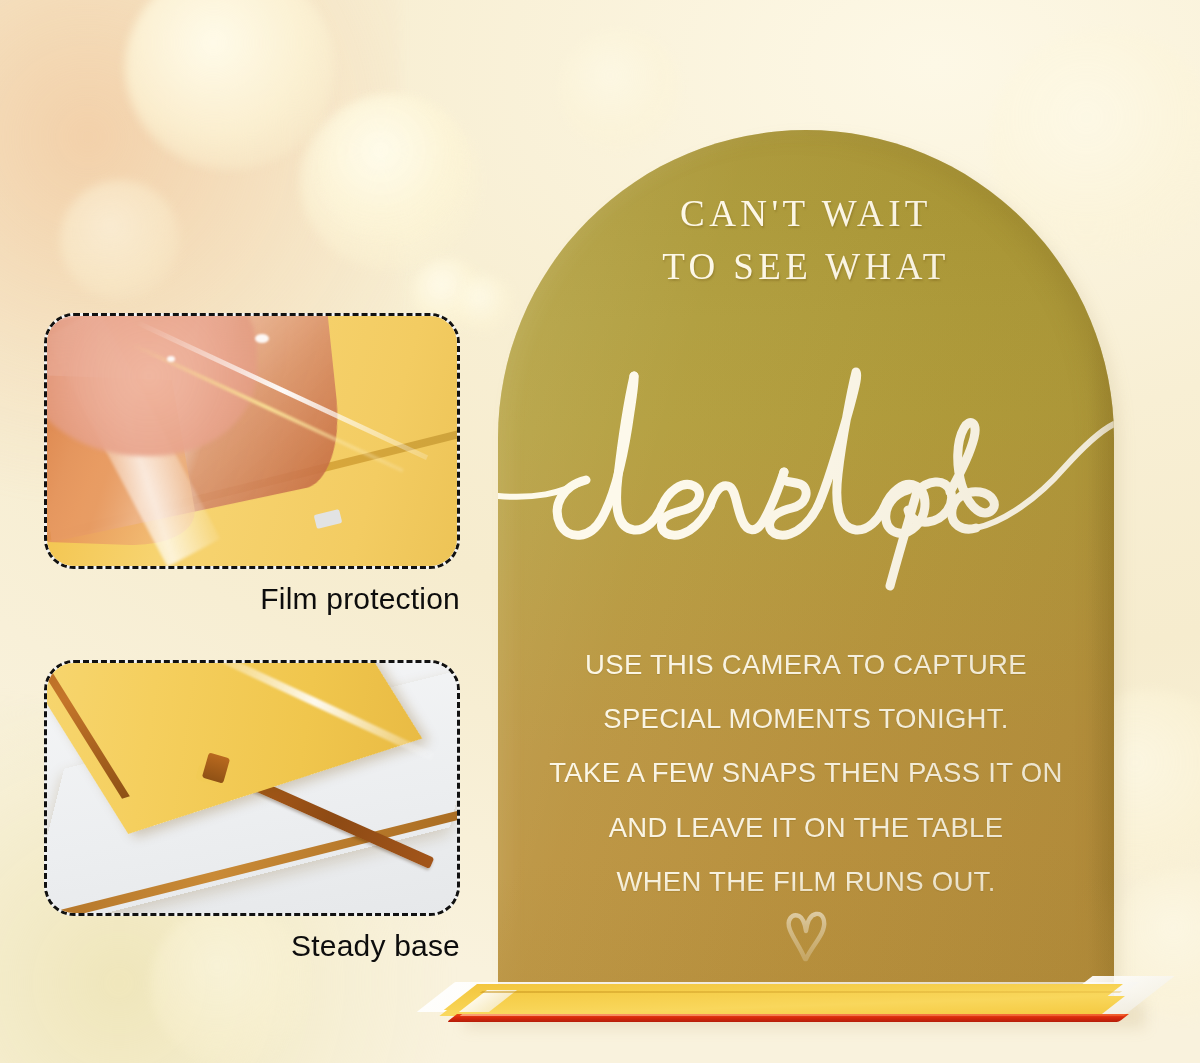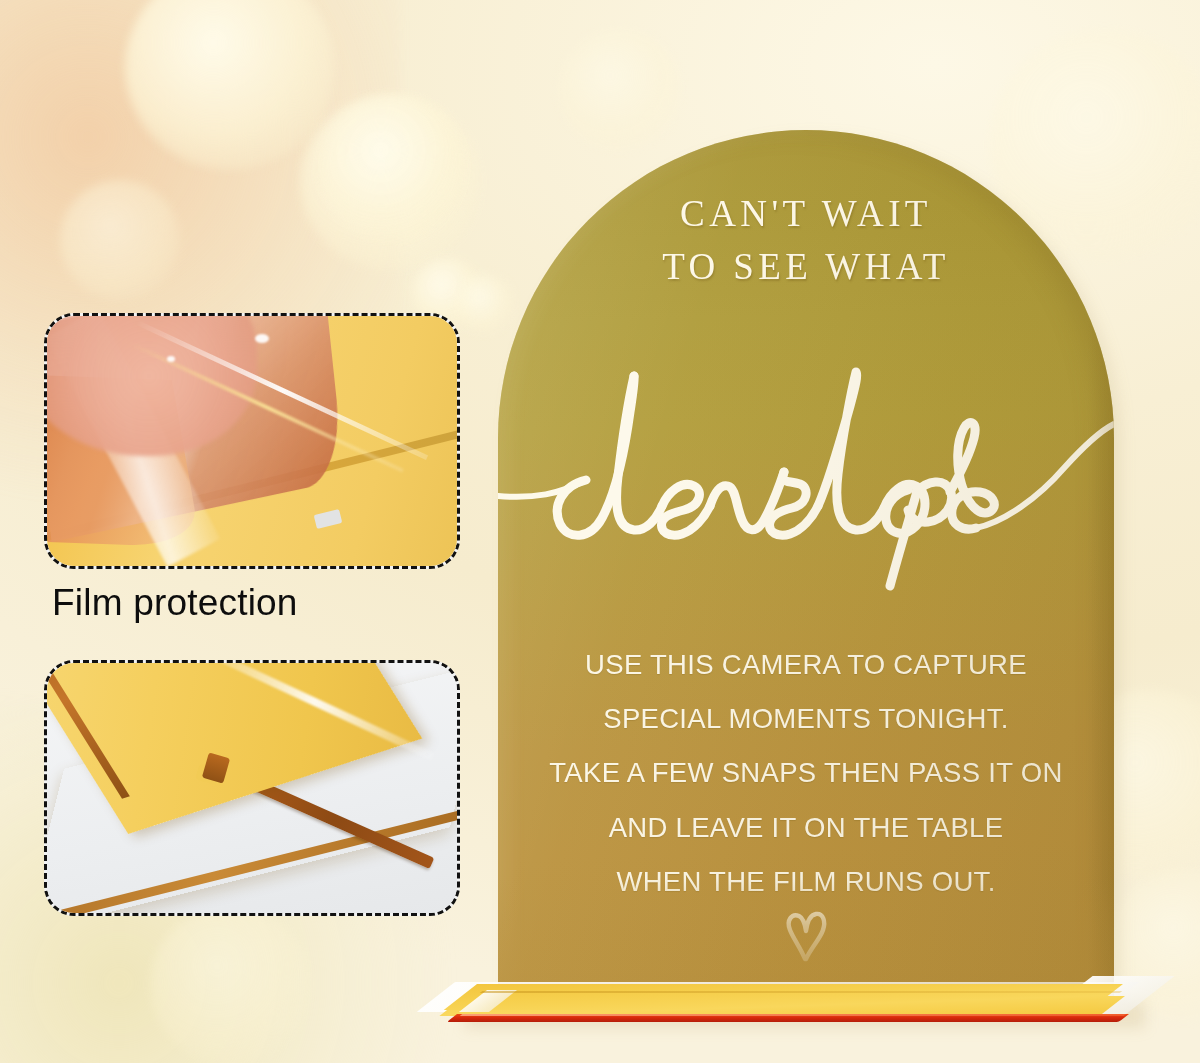--- a/index.html
+++ b/index.html
@@ -68,25 +68,25 @@
     border: 3px dashed #111111;
     border-radius: 30px;
     overflow: hidden;
     background: #f2f3f3;
   }
   #card-film { left: 44px; top: 313px;  width: 416px; height: 256px; }
   #card-base { left: 44px; top: 660px;  width: 416px; height: 256px; }
 
   .feature-caption {
     position: absolute;
-    left: 52px;
+    left: 44px;
     width: 416px;
-    text-align: left;
+    text-align: right;
     color: #0d0d0d;
-    font-size: 37px;
+    font-size: 30px;
     font-family: "Liberation Sans", sans-serif;
     letter-spacing: .2px;
   }
   #caption-film { top: 582px; }
   #caption-base { top: 929px; }
 
   .photo { position: absolute; inset: 0; }
 
   
   .p1-bgwhite {
@@ -475,20 +475,21 @@
       <div class="p2-base"></div>
       <div class="p2-base-front"></div>
       <div class="p2-groove"></div>
       <div class="p2-panel"></div>
       <div class="p2-panel-edge"></div>
       <div class="p2-tab-hole"></div>
       <div class="p2-tab"></div>
       <div class="p2-highlight"></div>
     </div>
   </div>
+  <div class="feature-caption" id="caption-base">Steady base</div>
 
   <div id="sign">
     <div class="sign-shadow"></div>
     <div class="sign-panel">
 
       <div class="headline">
         <span class="l1">CAN'T WAIT</span>
         <span class="l2">TO SEE WHAT</span>
       </div>
 

